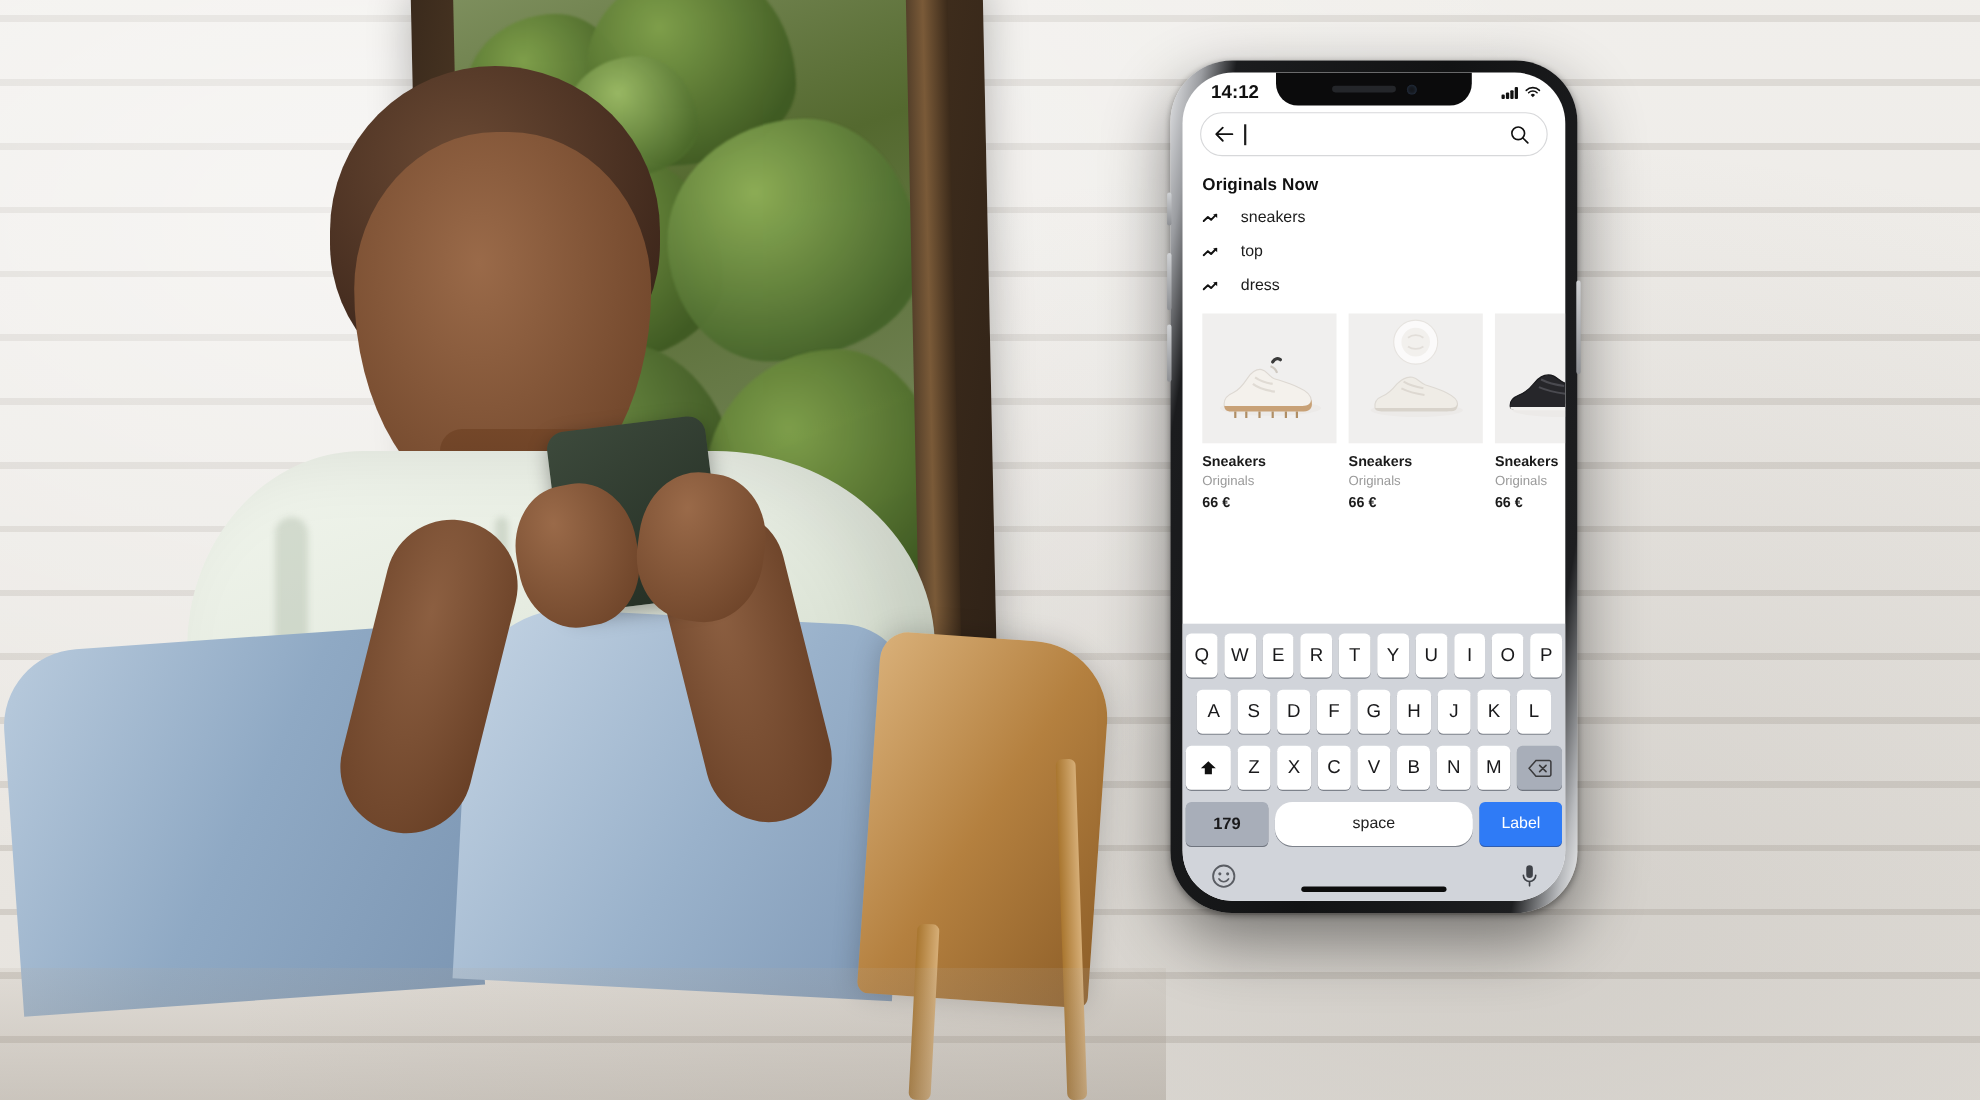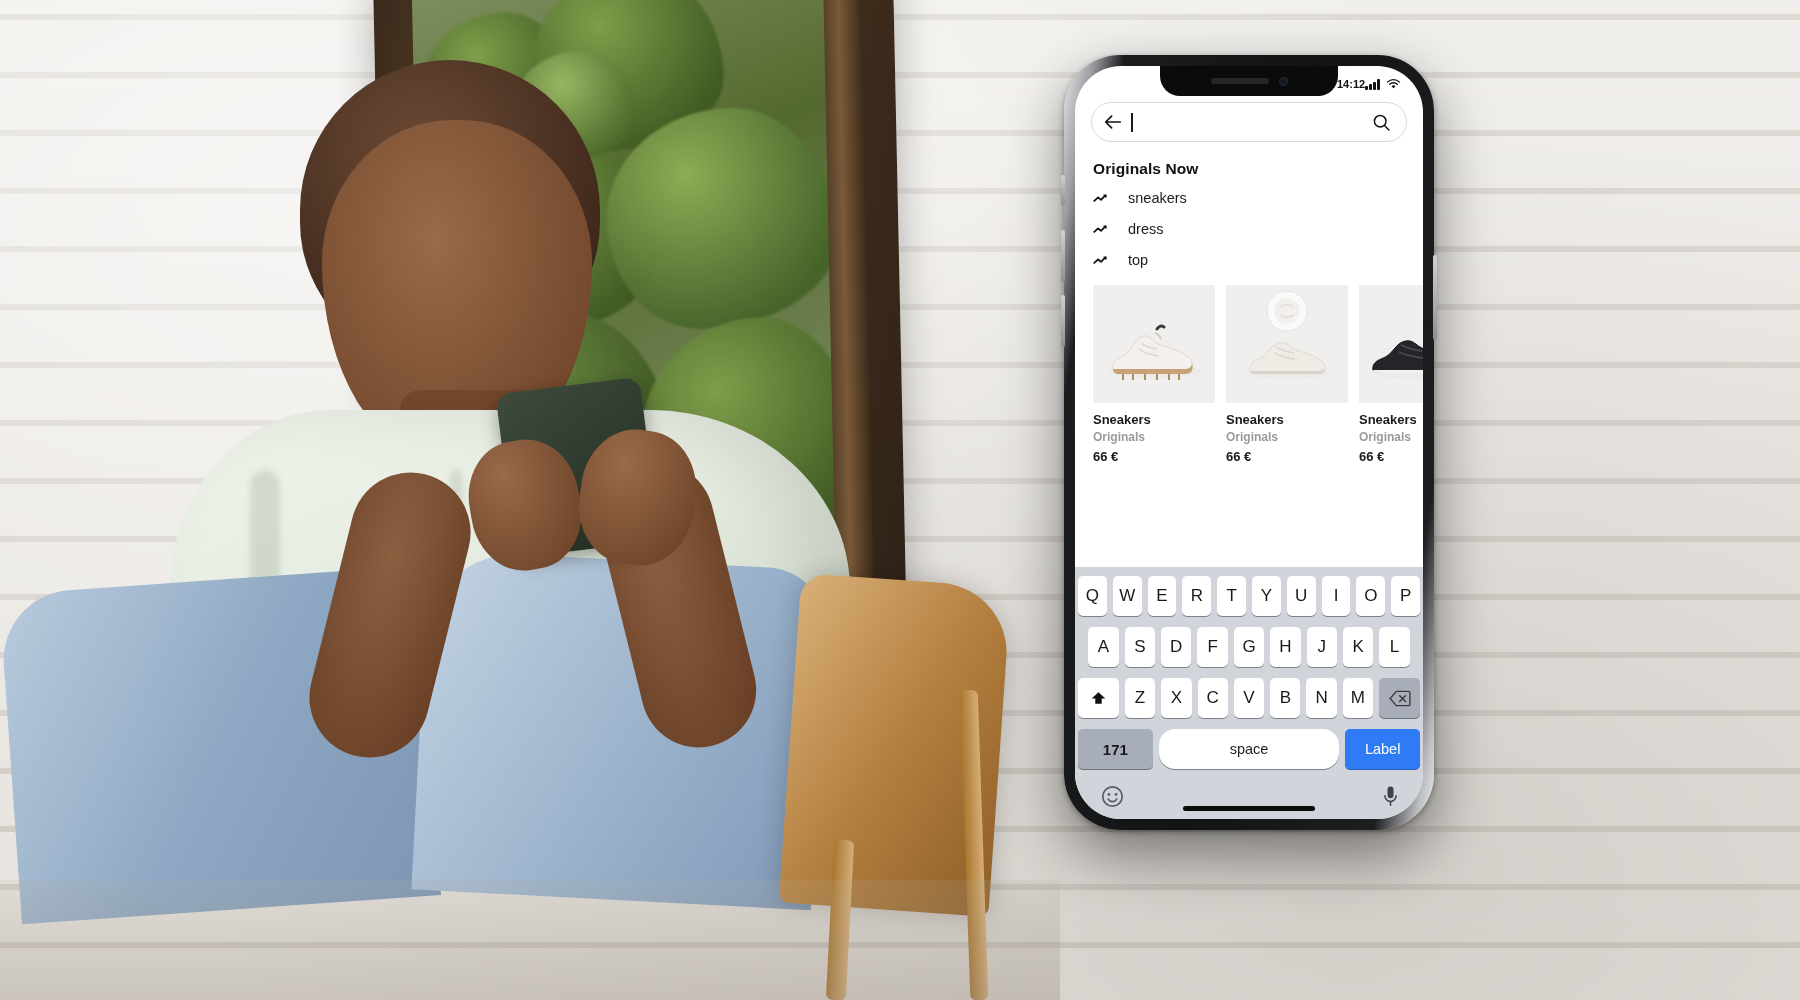--- a/index.html
+++ b/index.html
@@ -168,23 +168,23 @@
     border-radius: 0 0 20px 20px;
     z-index: 40;
     display:flex; align-items:center; justify-content:center; gap:10px;
   }
   .notch-speaker { width: 58px; height: 6px; border-radius: 3px; background:#24262a; }
   .notch-cam { width: 9px; height: 9px; border-radius:50%; background:#15181d; box-shadow: inset 0 0 3px #2b3b52; }
 
   .statusbar {
     position: relative;
     height: 30px;
-    display:flex; align-items:center; justify-content:flex-end;
+    display:flex; align-items:center; justify-content:space-between;
     padding: 6px 22px 0 26px;
-    font-size: 11px; font-weight: 600; color:#111;
+    font-size: 17px; font-weight: 600; color:#111;
     z-index: 45;
   }
   .status-right { display:flex; align-items:flex-end; gap:6px; }
   .bars { display:flex; align-items:flex-end; gap:1.5px; height: 11px;}
   .bars i { display:block; width:2.6px; background:#111; border-radius:1px; }
   .bars i:nth-child(1){height:4px;} .bars i:nth-child(2){height:6px;}
   .bars i:nth-child(3){height:8.5px;} .bars i:nth-child(4){height:11px;}
 
   
   .searchwrap { padding: 6px 16px 0 16px; }
@@ -222,21 +222,21 @@
     padding: 10px 0 6px 18px;
     overflow: hidden;
   }
   .prod-card { width: 122px; flex: none; }
   .prod-img {
     width: 122px; height: 118px;
     background: #f0efee;
     position: relative; overflow:hidden;
   }
   .prod-name { font-size: 13px; font-weight: 700; color:#1a1a1a; margin-top: 9px; white-space:nowrap; }
-  .prod-brand { font-size: 12px; color: #9a9a9a; margin-top: 3px; white-space:nowrap;font-weight:bold;}
+  .prod-brand { font-size: 12px; color: #9a9a9a; margin-top: 3px; white-space:nowrap;}
   .prod-price { font-size: 13px; font-weight: 700; color:#1a1a1a; margin-top: 5px; white-space:nowrap;}
 
   
   .keyboard {
     position:absolute; left:0; right:0; bottom:0;
     background: #d1d4da;
     padding: 9px 3px 0 3px;
     height: 252px;
   }
   .krow { display:flex; justify-content:center; gap: 6px; margin-bottom: 11px; }
@@ -367,29 +367,29 @@
         <path d="M11.6 3.1h4.3v4.2z" fill="#111"></path>
       </svg>
       <span>sneakers</span>
     </div>
 
     <div class="trend-row">
       <svg class="trend-icon" viewBox="0 0 20 14">
         <path d="M1.5 10.5 6 6.2l3.4 3 5.4-5.6" stroke="#111" stroke-width="2.1" fill="none" stroke-linecap="round" stroke-linejoin="round"></path>
         <path d="M11.6 3.1h4.3v4.2z" fill="#111"></path>
       </svg>
-      <span>dress</span>
+      <span>top</span>
     </div>
 
     <div class="trend-row">
       <svg class="trend-icon" viewBox="0 0 20 14">
         <path d="M1.5 10.5 6 6.2l3.4 3 5.4-5.6" stroke="#111" stroke-width="2.1" fill="none" stroke-linecap="round" stroke-linejoin="round"></path>
         <path d="M11.6 3.1h4.3v4.2z" fill="#111"></path>
       </svg>
-      <span>top</span>
+      <span>dress</span>
     </div>
 
     <div class="prod-scroll">
 
       <div class="prod-card">
         <div class="prod-img">
           <svg width="122" height="118" viewBox="0 0 122 118">
             <ellipse cx="62" cy="86" rx="46" ry="7" fill="#eceae8"></ellipse>
             <path d="M20 84c-1-7 3-10 8-12 5-2 9-7 13-13 3-5 8-9 13-8 5 1 6 6 11 8 6 2 14 4 22 8 7 3 12 7 12 12 0 4-3 6-8 6H26c-4 0-5.6-0.6-6-1z" fill="#f4f1ec" stroke="#ddd8d2" stroke-width="1"></path>
             <path d="M20 84h71c5 0 8-2 8-6 0 0 2 6-1 9-2 2-5 2-8 2H26c-4 0-6-2-6-5z" fill="#c8a176"></path>
@@ -479,21 +479,21 @@
         <div class="key">M</div>
         <div class="key wide fn">
           <svg width="22" height="17" viewBox="0 0 24 18">
             <path d="M8 1.2h13.2a1.6 1.6 0 0 1 1.6 1.6v12.4a1.6 1.6 0 0 1-1.6 1.6H8L1.2 9z" fill="none" stroke="#3a3a3c" stroke-width="1.5"></path>
             <path d="M11.6 6 18 12.2M18 6l-6.4 6.2" stroke="#3a3a3c" stroke-width="1.6" stroke-linecap="round"></path>
           </svg>
         </div>
       </div>
 
       <div class="krow bottomrow">
-        <div class="key num fn bottom">171</div>
+        <div class="key num fn bottom">179</div>
         <div class="key space bottom">space</div>
         <div class="key label bottom">Label</div>
       </div>
 
       <div class="kbar">
         <svg class="emoji-icon" viewBox="0 0 24 24">
           <circle cx="12" cy="12" r="9.3" fill="none" stroke="#5a5d63" stroke-width="1.6"></circle>
           <circle cx="8.6" cy="10" r="1.35" fill="#5a5d63"></circle>
           <circle cx="15.4" cy="10" r="1.35" fill="#5a5d63"></circle>
           <path d="M7.8 14.4c1.1 1.7 2.6 2.5 4.2 2.5s3.1-.8 4.2-2.5" stroke="#5a5d63" stroke-width="1.5" fill="none" stroke-linecap="round"></path>

